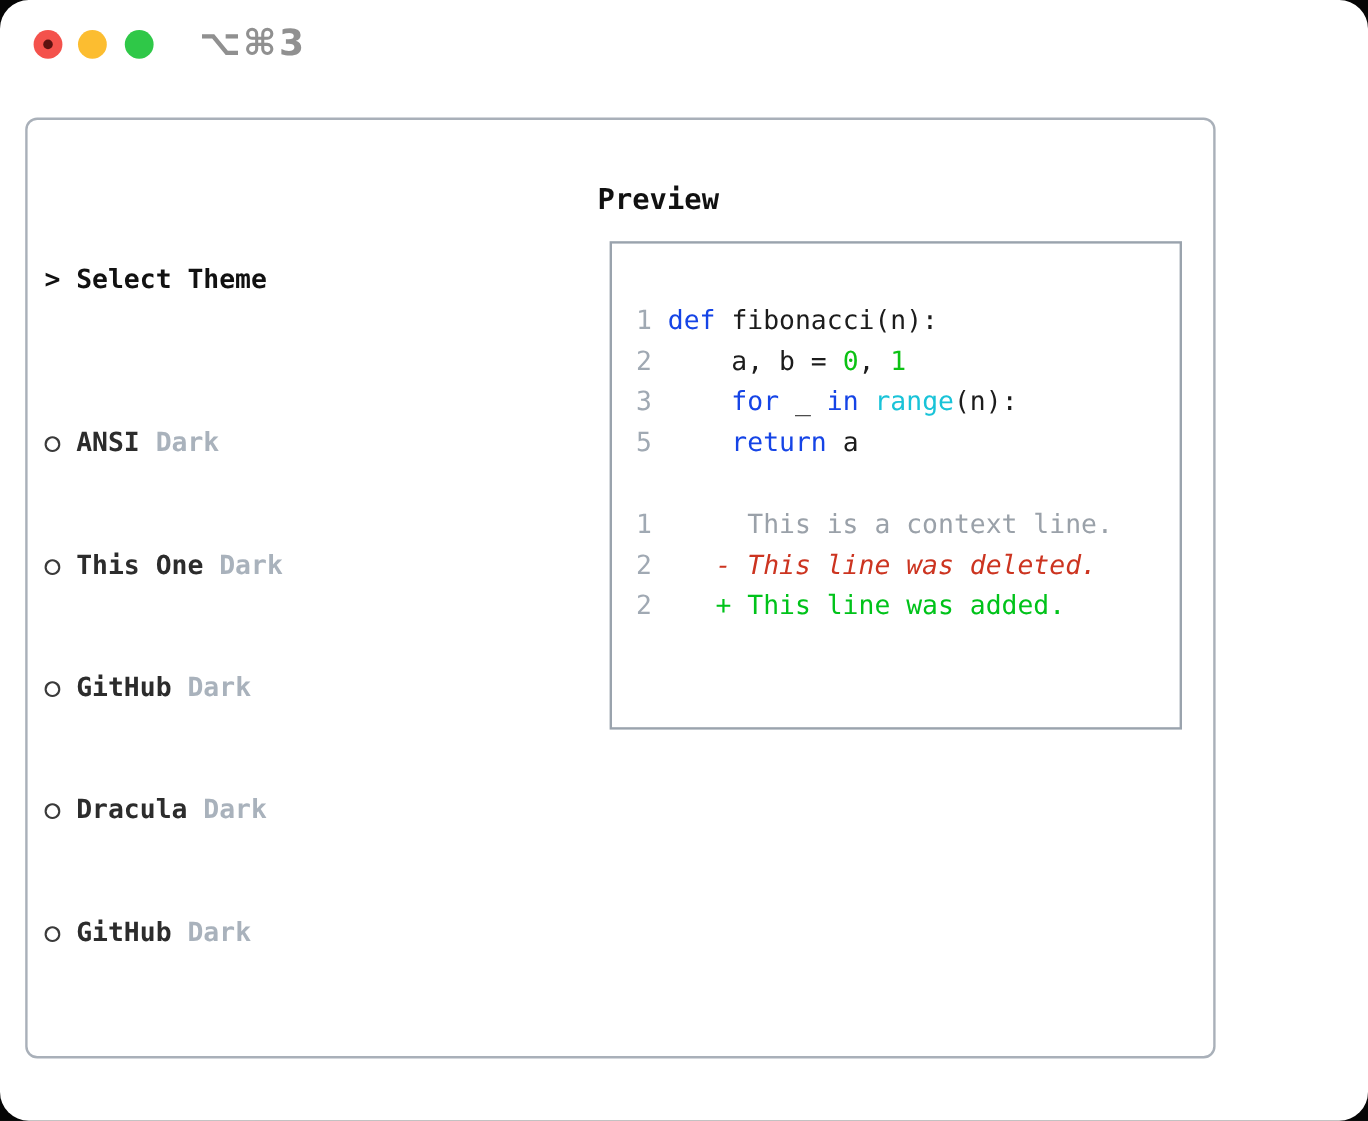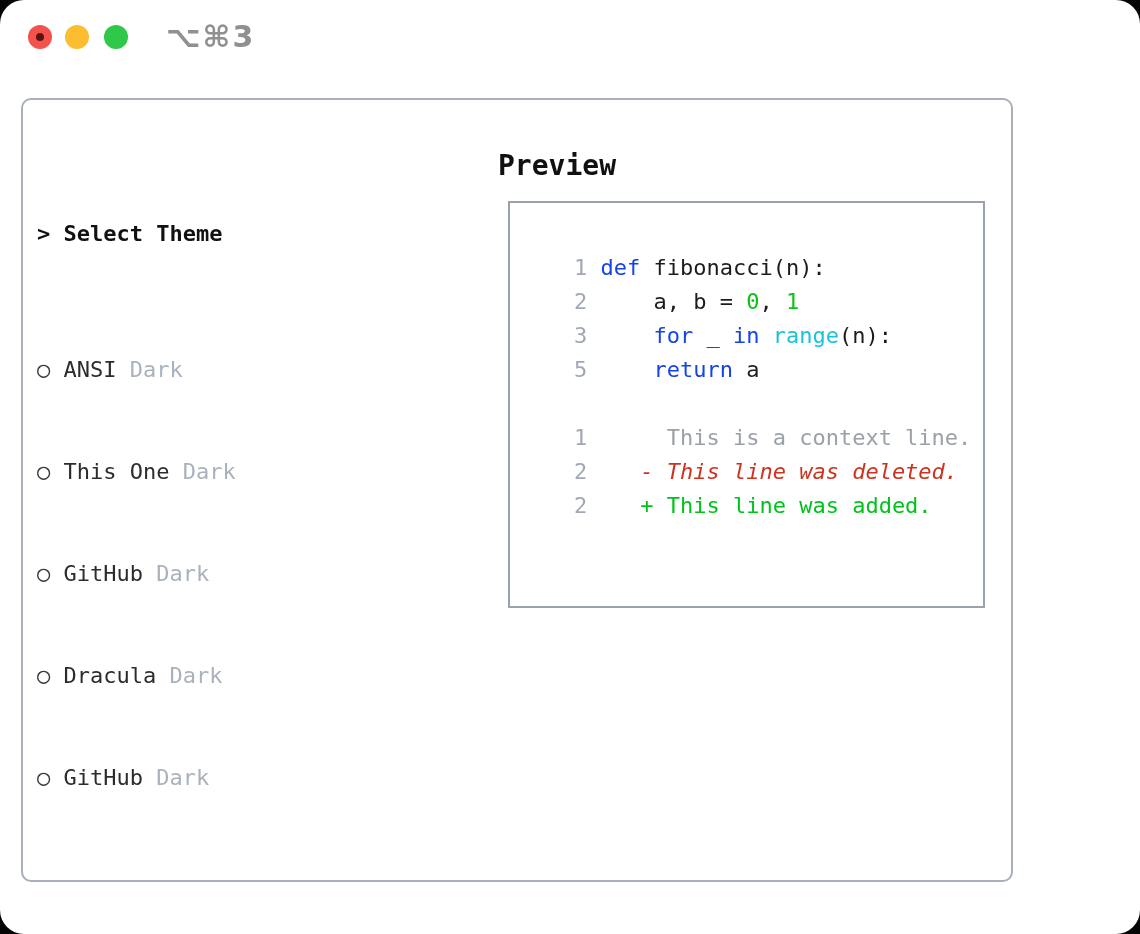--- a/index.html
+++ b/index.html
@@ -22,33 +22,33 @@
   .win-title { position: absolute; left: 166px; top: 20px; font-size: 30px; line-height: 34px;
                font-weight: 600; color: #909090; letter-spacing: 2px;
                font-family: "DejaVu Sans", "Liberation Sans", sans-serif; }
 
   
   .panel { position: absolute; left: 21px; top: 98px; width: 992px; height: 784px;
            border: 2px solid #a9b0b9; border-radius: 10px; background: #ffffff; }
 
   .left-col { position: absolute; left: 14px; top: 49px; font-size: 22px; line-height: 34px;
               color: #2c2c2c; white-space: pre; }
-  .row { height: 34px; }
+  .row { height: 34px; font-weight: bold; }
   .marker { display: inline-block; width: 2ch; color: #3a3a3a; }
   .heading { font-weight: bold; color: #111111; }
   .prefix { display: inline-block; width: 2ch; font-weight: bold; color: #111111; }
   .tag { color: #a9b2bc; margin-left: 1ch; }
 
   
-  .preview-label { position: absolute; left: 475px; top: 49px; font-size: 28px; line-height: 34px;
+  .preview-label { position: absolute; left: 475px; top: 49px; font-size: 24px; line-height: 34px;
                    font-weight: bold; color: #111111; }
   .preview-box { position: absolute; left: 485px; top: 101px; width: 477px; height: 407px;
                  border: 2px solid #9aa3ad; background: #ffffff; overflow: hidden; }
   .code { padding: 48px 0 0 20px; font-size: 22px; line-height: 34px; }
-  .code-line { white-space: pre; min-height: 34px; color: #1c1c1c; margin-left: 44px; }
+  .code-line { white-space: pre; min-height: 34px; color: #1c1c1c; }
   .ln  { display: inline-block; width: 2ch; color: #a0a9b3; }
   .kw  { color: #1544e6; }
   .num { color: #0cc214; }
   .fn  { color: #19c3d8; }
   .ctx { color: #9aa1a9; }
   .del { color: #cc3420; font-style: italic; }
   .add { color: #00c31a; }
 </style>
 </head>
 <body>

